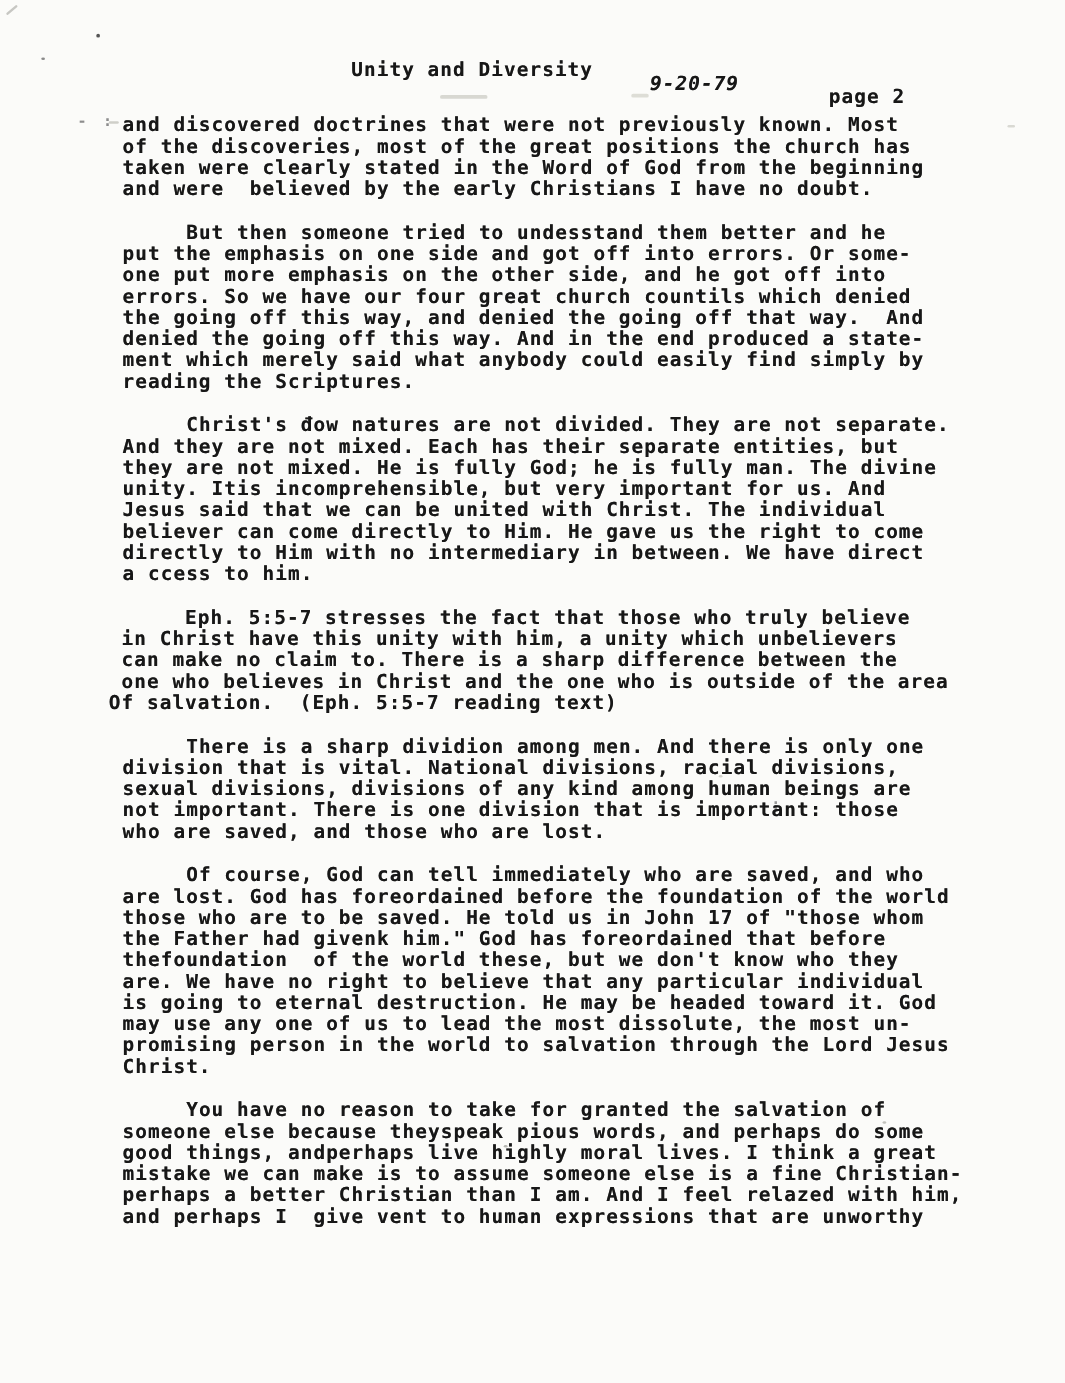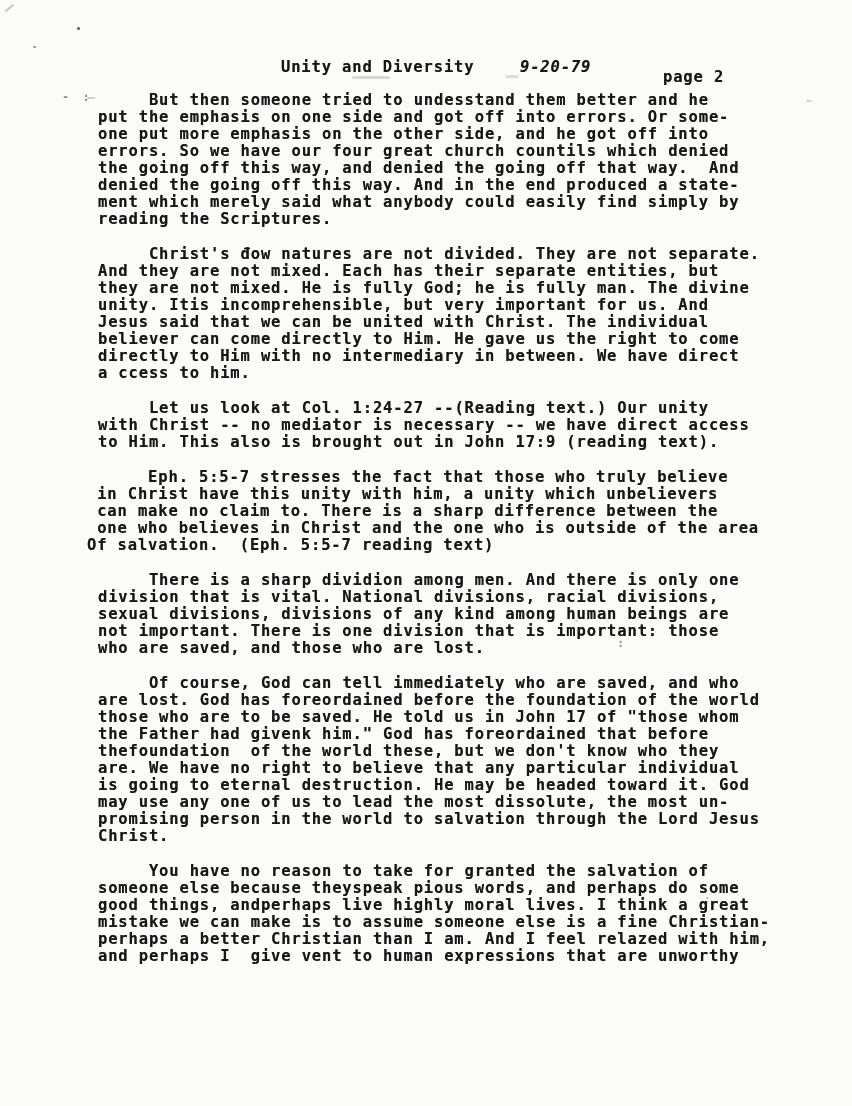--- a/index.html
+++ b/index.html
@@ -16,21 +16,21 @@
     font-family: "DejaVu Sans Mono", monospace;
     font-weight: bold;
     color: #171717;
   }
   .typed {
     font-size: 15.5px;
     letter-spacing: 0.85px;
     line-height: 17px;
     text-shadow: 0 0 0.4px rgba(10,10,10,0.55);
   }
-  .header-title { position: absolute; left: 281px; top: 59px; white-space: pre; }
+  .header-title { position: absolute; left: 281px; top: 48px; white-space: pre; }
   .header-date  { position: absolute; left: 520px; top: 59px; white-space: pre; font-style: italic; }
   .header-page  { position: absolute; left: 663px; top: 69px; white-space: pre; }
 
   .doc-body {
     position: absolute;
     left: 98px;
     top: 92px;
     width: 695px;
   }
   .para {
@@ -89,39 +89,40 @@
   <div class="speck s10"></div>
 
   <div class="margin-mark">- :</div>
   <div class="stray-colon">:</div>
 
   <div class="typed header-title">Unity and Diversity</div>
   <div class="typed header-date">9-20-79</div>
   <div class="typed header-page">page 2</div>
 
   <div class="doc-body typed">
+    <p class="para">and discovered doctrines that were not previously known. Most
+of the discoveries, most of the great positions the church has
+taken were clearly stated in the Word of God from the beginning
+and were  believed by the early Christians I have no doubt.</p>
     <p class="para">     But then someone tried to undesstand them better and he
 put the emphasis on one side and got off into errors. Or some-
 one put more emphasis on the other side, and he got off into
 errors. So we have our four great church countils which denied
 the going off this way, and denied the going off that way.  And
 denied the going off this way. And in the end produced a state-
 ment which merely said what anybody could easily find simply by
 reading the Scriptures.</p>
     <p class="para">     Christ's đow natures are not divided. They are not separate.
 And they are not mixed. Each has their separate entities, but
 they are not mixed. He is fully God; he is fully man. The divine
 unity. Itis incomprehensible, but very important for us. And
 Jesus said that we can be united with Christ. The individual
 believer can come directly to Him. He gave us the right to come
 directly to Him with no intermediary in between. We have direct
 a ccess to him.</p>
-    <p class="para">     Let us look at Col. 1:24-27 --(Reading text.) Our unity
-with Christ -- no mediator is necessary -- we have direct access
-to Him. This also is brought out in John 17:9 (reading text).</p>
     <p class="para shift-left">      Eph. 5:5-7 stresses the fact that those who truly believe
  in Christ have this unity with him, a unity which unbelievers
  can make no claim to. There is a sharp difference between the
  one who believes in Christ and the one who is outside of the area
 Of salvation.  (Eph. 5:5-7 reading text)</p>
     <p class="para">     There is a sharp dividion among men. And there is only one
 division that is vital. National divisions, racial divisions,
 sexual divisions, divisions of any kind among human beings are
 not important. There is one division that is important: those
 who are saved, and those who are lost.</p>

